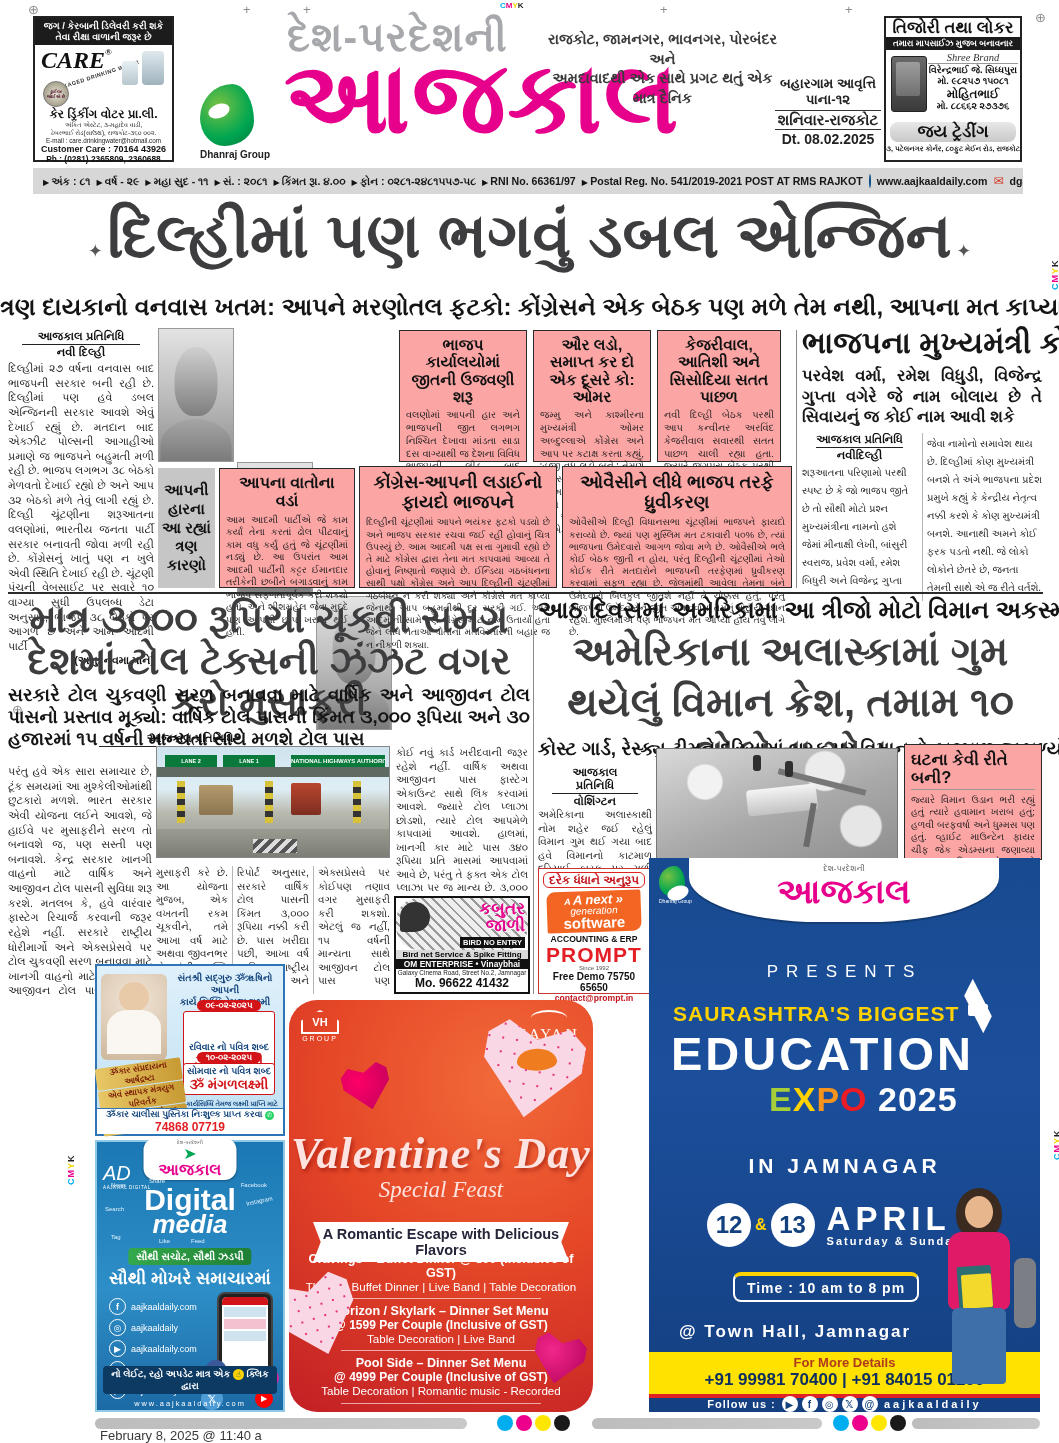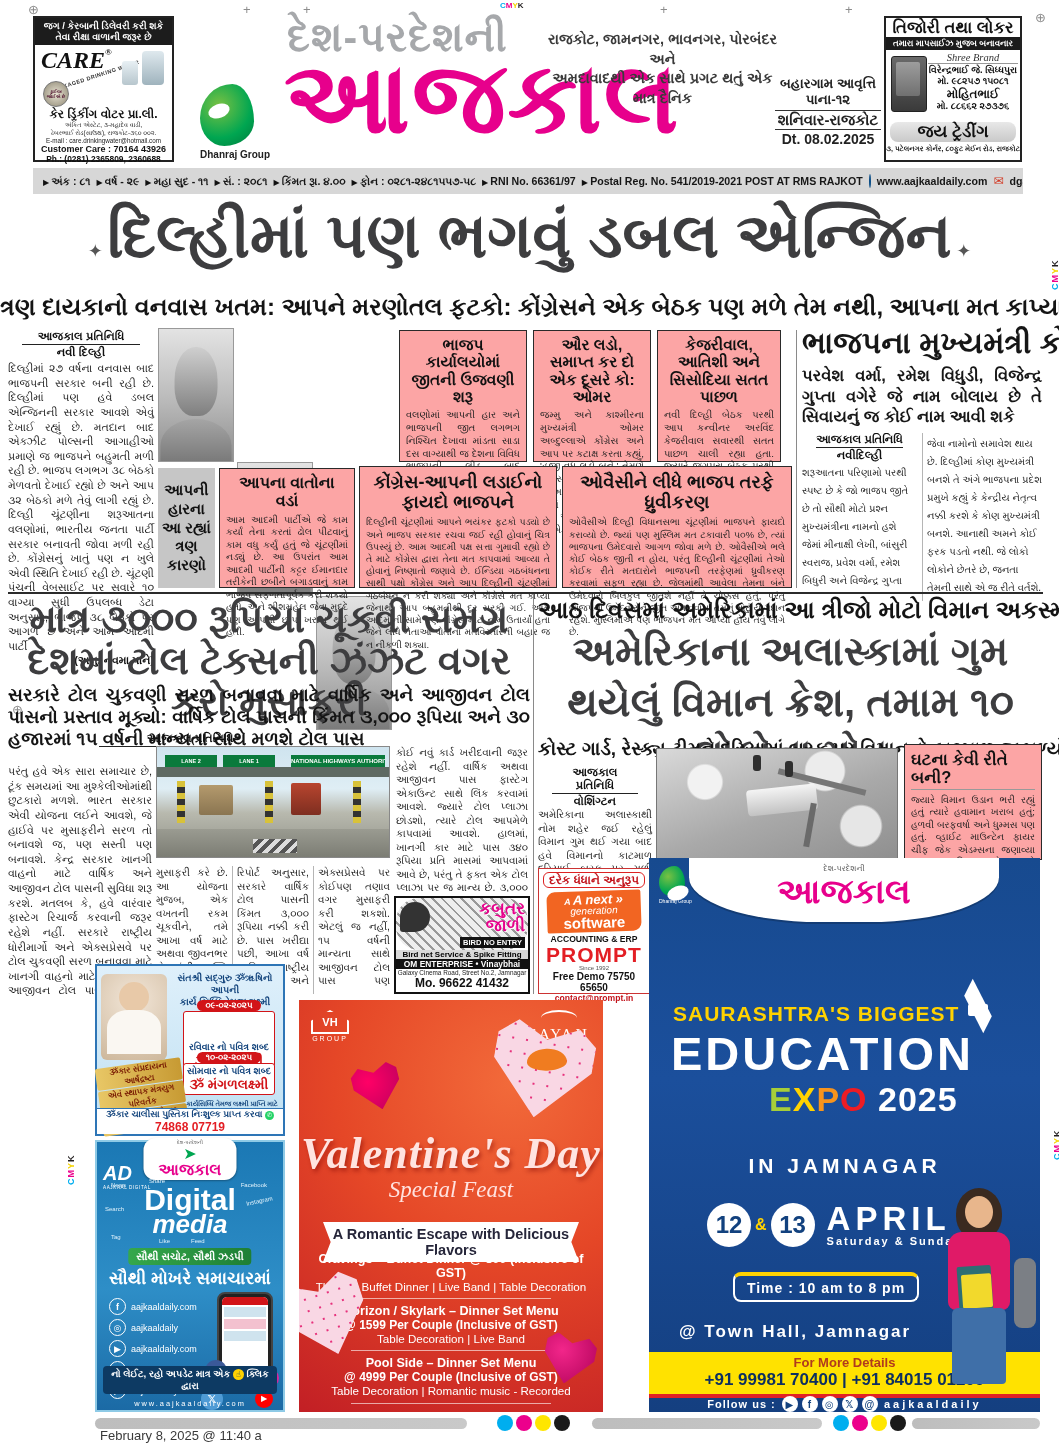--- a/index.html
+++ b/index.html
@@ -358,21 +358,21 @@
       <span style="color:#e31e24;font-size:12px;">74868 07719</span>
     </div>
   </div>
 
   <div class="abs" style="left:95px;top:1140px;width:190px;height:272px;border:2px solid #8ecae6;background:linear-gradient(180deg,#1b78b4,#2e8ec7 55%,#1b6aa5);">
     <div style="position:absolute;left:50%;top:-4px;transform:translateX(-50%);background:#fff;border-radius:12px;padding:1px 10px 2px;text-align:center;box-shadow:0 1px 2px rgba(0,0,0,.3);">
       <div style="font-size:5px;color:#555;">દેશ-પરદેશની</div>
       <div style="font-size:16px;font-weight:800;color:#e7008c;line-height:1;"><span style="color:#00a651;">➤</span> <span>આજકાલ</span></div>
     </div>
     <div style="position:absolute;left:6px;top:20px;color:#fff;">
-      <div style="font-size:20px;font-weight:700;font-style:italic;">AD</div>
+      <div style="font-size:20px;font-weight:400;font-style:italic;">AD</div>
       <div style="font-size:4.6px;letter-spacing:.6px;">AAJKAAL DIGITAL</div>
     </div>
     <div style="position:absolute;left:0;top:44px;width:100%;text-align:center;color:#fff;">
       <div style="font-size:30px;font-weight:800;line-height:.9;">Digital</div>
       <div style="font-size:26px;font-style:italic;font-weight:700;margin-top:-4px;"><span>media</span></div>
     </div>
     <div style="position:absolute;left:14px;top:40px;font-size:6px;color:#dff1fb;">News</div>
     <div style="position:absolute;left:52px;top:36px;font-size:6px;color:#dff1fb;">Share</div>
     <div style="position:absolute;right:16px;top:40px;font-size:6px;color:#dff1fb;">Facebook</div>
     <div style="position:absolute;right:10px;top:56px;font-size:6px;color:#dff1fb;transform:rotate(-12deg);">Instagram</div>
@@ -418,21 +418,21 @@
       <div style="position:absolute;left:-18px;bottom:-32px;width:22px;height:22px;border-radius:50%;background:#4f9bd5;color:#fff;font-size:11px;font-weight:800;text-align:center;line-height:22px;">𝕏</div>
     </div>
     <div style="position:absolute;left:6px;right:6px;bottom:16px;background:#0d3a63;border-radius:4px;color:#fff;font-size:9.6px;font-weight:700;text-align:center;padding:2px 0;">
       <span>નો લેઈટ, રહો અપડેટ માત્ર એક</span>
       <span style="display:inline-block;width:11px;height:11px;border-radius:50%;background:#ffd200;color:#0d3a63;font-size:8px;line-height:11px;">☝</span>
       <span>ક્લિક દ્વારા</span>
     </div>
     <div style="position:absolute;left:0;bottom:2px;width:100%;text-align:center;font-size:7.4px;letter-spacing:2px;color:#fff;">www.aajkaaldaily.com</div>
   </div>
 
-  <div class="abs" style="left:299px;top:1000px;width:304px;height:412px;background:radial-gradient(circle at 70% 20%,#f26a3a,#e54727 45%,#c21f25 100%);overflow:hidden;">
+  <div class="abs" style="left:289px;top:1000px;width:304px;height:412px;background:radial-gradient(circle at 70% 20%,#f26a3a,#e54727 45%,#c21f25 100%);overflow:hidden;border-radius:28px;">
     <div style="position:absolute;left:12px;top:10px;color:#fff;text-align:center;">
       <div style="width:34px;height:20px;border:2px solid #fff;clip-path:polygon(50% 0,100% 45%,100% 100%,0 100%,0 45%);display:flex;align-items:center;justify-content:center;font-size:11px;font-weight:800;margin:0 auto;">
           <span>VH</span>
         </div>
       <div style="font-size:7px;letter-spacing:2px;margin-top:1px;">GROUP</div>
     </div>
     <div style="position:absolute;right:14px;top:10px;color:#fff;text-align:center;">
       <div style="width:36px;height:14px;border-top:2px solid #fff;border-radius:50% 50% 0 0;margin:0 auto;"></div>
       <div style="font-family:'Liberation Serif',serif;font-size:15px;letter-spacing:2px;">SAYAJI</div>
       <div style="font-size:6px;letter-spacing:2px;">RAJKOT</div>
@@ -468,20 +468,21 @@
 
   <div class="abs expo" style="left:649px;top:858px;width:391px;height:554px;">
     <div style="position:absolute;left:40px;top:0;width:310px;height:64px;background:#fff;border-radius:0 0 42% 42%/0 0 70% 70%;box-shadow:0 2px 0 rgba(0,0,0,.2);text-align:center;">
       <div style="font-size:8px;color:#555;padding-top:6px;">દેશ-પરદેશની</div>
       <div style="font-size:34px;font-weight:800;color:#e7008c;line-height:1;">આજકાલ</div>
     </div>
     <div style="position:absolute;left:10px;top:8px;">
       <div class="dhan-blob" style="width:26px;height:30px;"></div>
       <div style="font-size:5px;color:#fff;margin-top:2px;">Dhanraj Group</div>
     </div>
+    <div class="ctr" style="position:absolute;left:0;top:104px;width:100%;color:#fff;font-size:17px;letter-spacing:8px;">PRESENTS</div>
     <div class="grad-cap" style="position:absolute;right:34px;top:128px;">
         <div class="top"></div>
         <div class="base"></div>
       </div>
     <div style="position:absolute;left:24px;top:144px;font-size:21px;font-weight:800;color:#ffd200;letter-spacing:1px;">SAURASHTRA'S BIGGEST</div>
     <div style="position:absolute;left:22px;top:168px;font-size:47px;font-weight:800;color:#fff;letter-spacing:3px;">EDUCATION</div>
     <div style="position:absolute;left:120px;top:222px;font-size:34px;font-weight:800;letter-spacing:1px;">
       <span style="color:#a6ce39;">E</span><span style="color:#ffd200;">X</span><span style="color:#f7941d;">P</span><span style="color:#ed1c24;">O</span>
       <span style="color:#fff;">2025</span>
     </div>

